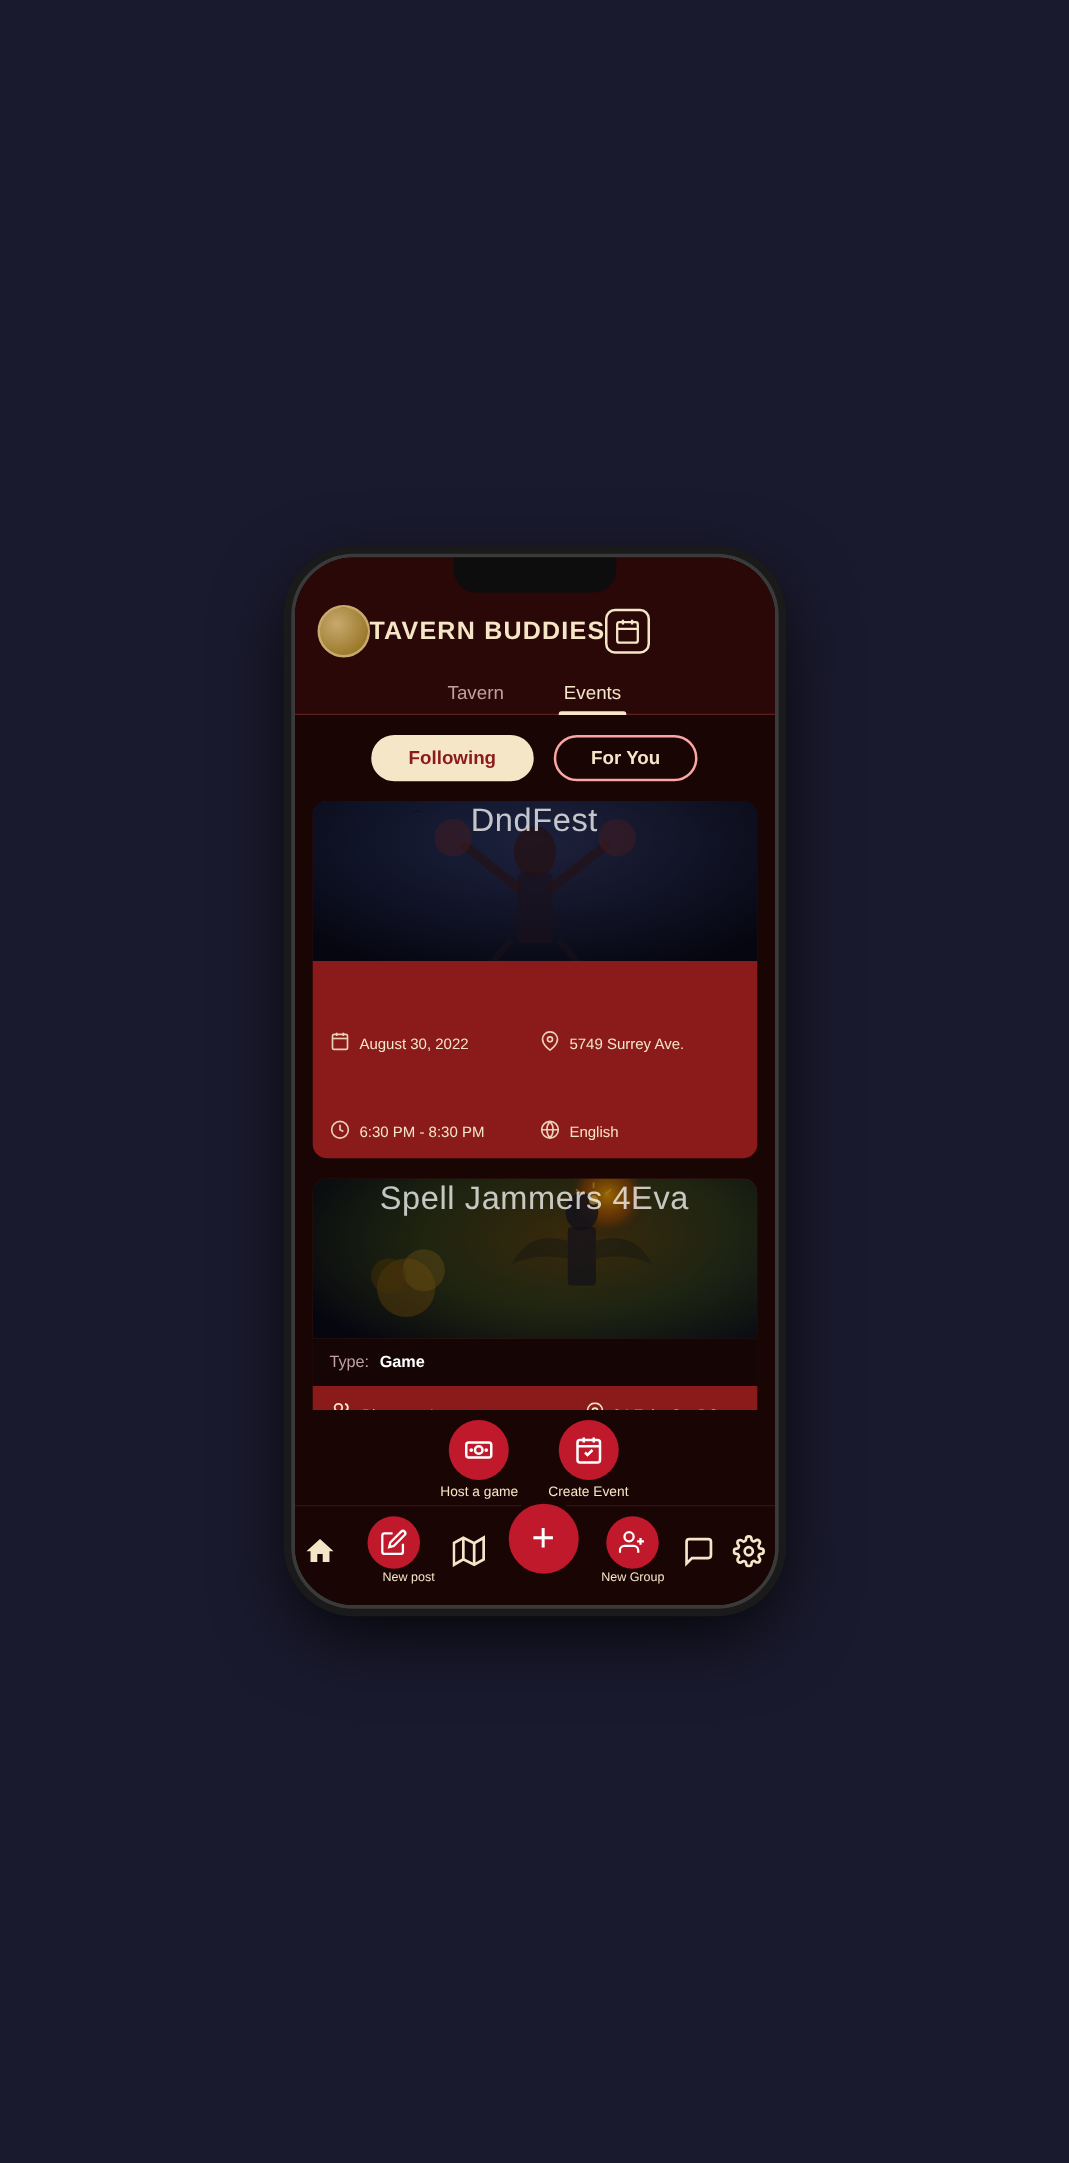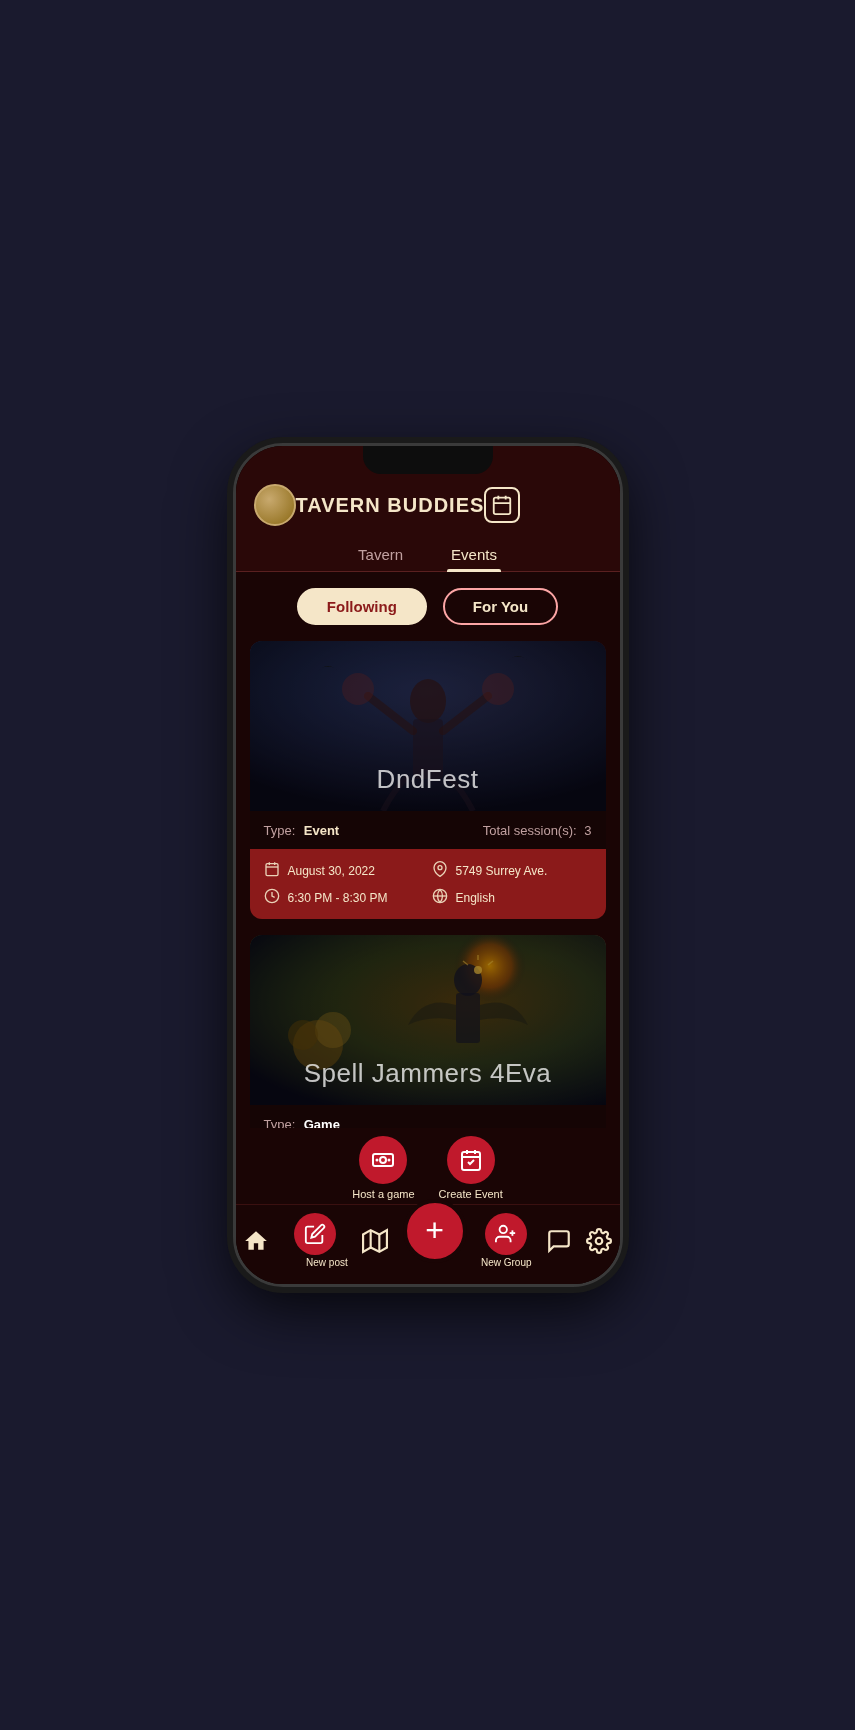--- a/index.html
+++ b/index.html
@@ -146,24 +146,23 @@
 
     
     .event-card {
       background: #2a0a0a;
       border-radius: 12px;
       overflow: hidden;
       margin-bottom: 16px;
     }
     .event-image {
       width: 100%;
-      height: 170px;
-      position: relative;
-      display: flex;
-      align-items: flex-end;
+      height: 128px;
+      position: relative;
+      display: flex;
       justify-content: center;
       overflow: hidden;
     }
     .event-image-bg {
       position: absolute;
       top: 0; left: 0; right: 0; bottom: 0;
     }
     .event-image-bg.dndfest {
       background: linear-gradient(135deg, #1a2a4a 0%, #2a1a3a 30%, #3a1010 60%, #1a0808 100%);
     }
@@ -198,20 +197,21 @@
       display: grid;
       grid-template-columns: 1fr 1fr;
       gap: 8px;
     }
     .detail-item {
       display: flex;
       align-items: center;
       gap: 8px;
       color: #f5e6c8;
       font-size: 12px;
+      margin-top: 44px;
     }
     .detail-icon {
       font-size: 14px;
       opacity: 0.9;
     }
 
     
     .game-type-row {
       padding: 10px 14px;
       background: rgba(0,0,0,0.5);
@@ -380,30 +380,20 @@
 
               <path d="M80,30 Q90,20 100,30 Q95,25 90,26 Q85,25 80,30" fill="#1a1a1a" opacity="0.8"></path>
               <path d="M270,20 Q280,10 290,20 Q285,15 280,16 Q275,15 270,20" fill="#1a1a1a" opacity="0.8"></path>
 
               <path d="M170,135 Q155,150 145,170" stroke="#2a1a2a" stroke-width="6" fill="none" opacity="0.5"></path>
               <path d="M210,135 Q225,150 235,170" stroke="#2a1a2a" stroke-width="6" fill="none" opacity="0.5"></path>
             </svg>
           </div>
           <div class="event-image-overlay"></div>
           <div class="event-title">DndFest</div>
-        </div>
-        <div class="event-type-row">
-          <div>
-            <span style="color:#c0a0a0;font-size:13px;">Type:</span>
-            <span style="color:#f5e6c8;font-size:13px;font-weight:700;margin-left:4px;">Event</span>
-          </div>
-          <div style="color:#c0a0a0;font-size:13px;">
-            <span>Total session(s):</span>
-            <span style="margin-left:4px;">3</span>
-          </div>
         </div>
         <div class="event-details">
           <div class="detail-item">
             <span class="detail-icon">
               <svg width="16" height="16" viewBox="0 0 24 24" fill="none" stroke="#f5e6c8" stroke-width="2">
                 <rect x="3" y="4" width="18" height="18" rx="2"></rect>
                 <line x1="3" y1="9" x2="21" y2="9"></line>
                 <line x1="8" y1="2" x2="8" y2="6"></line>
                 <line x1="16" y1="2" x2="16" y2="6"></line>
               </svg>

